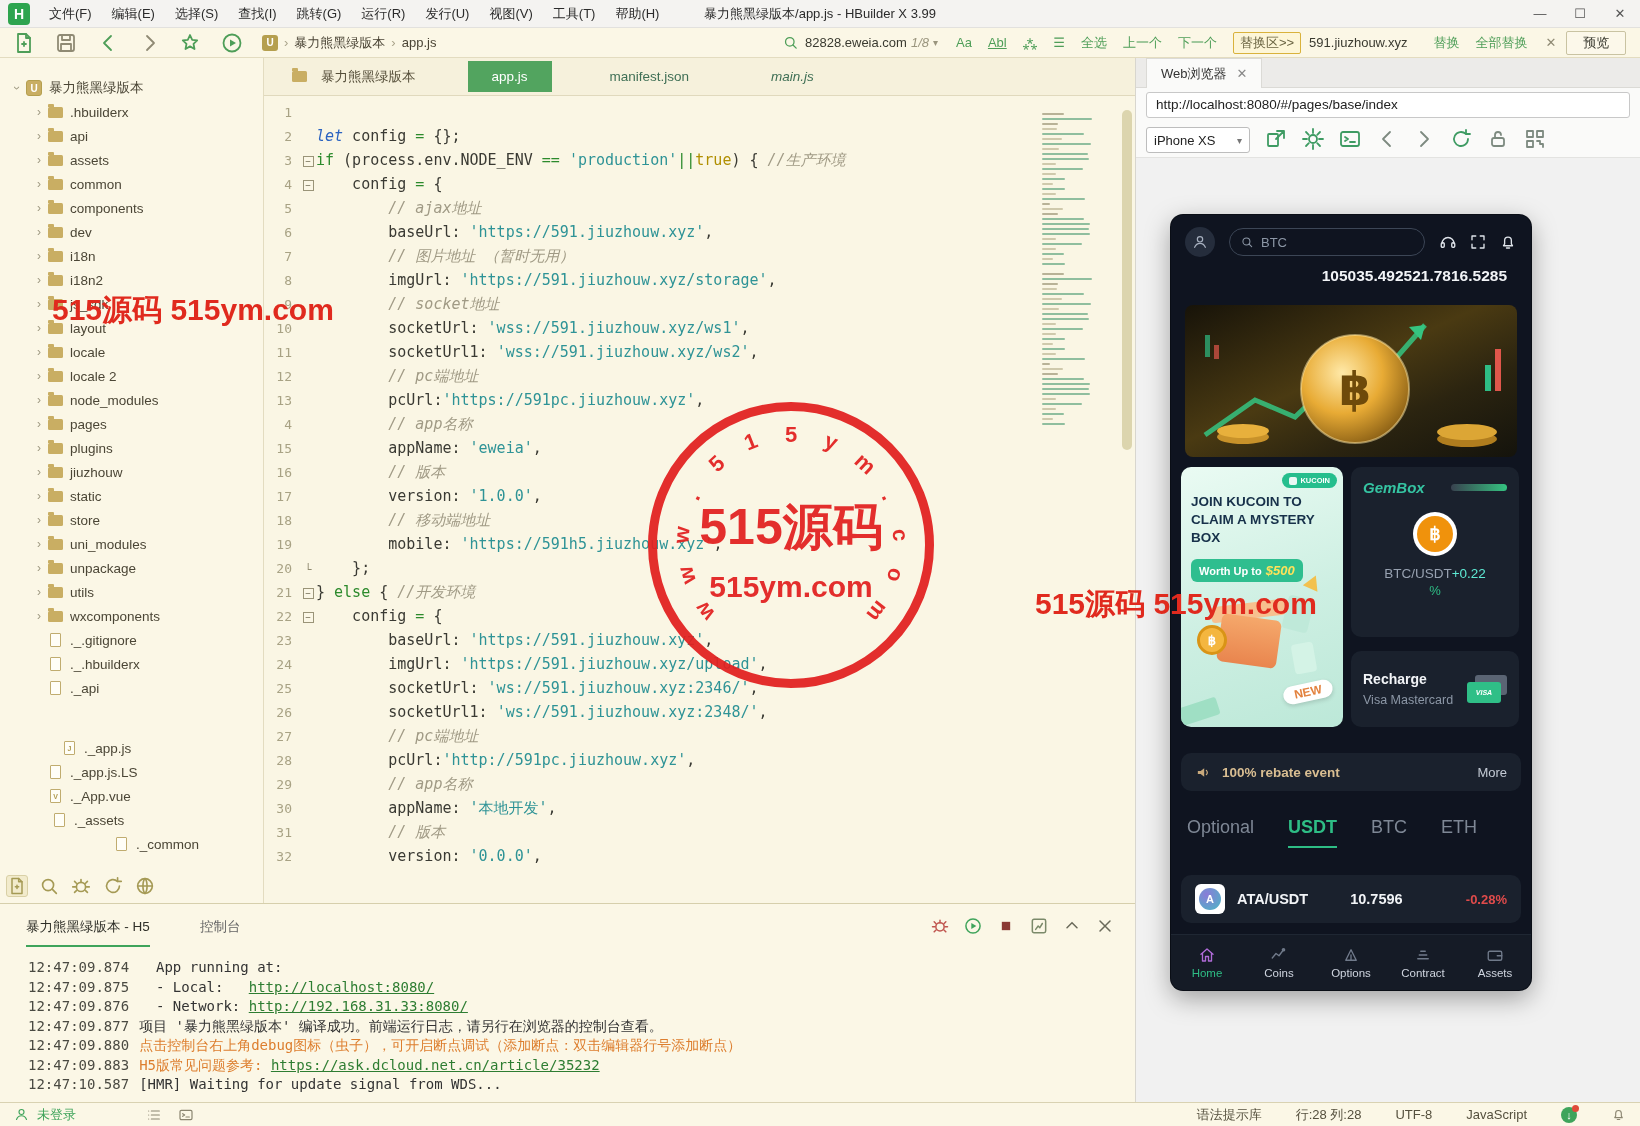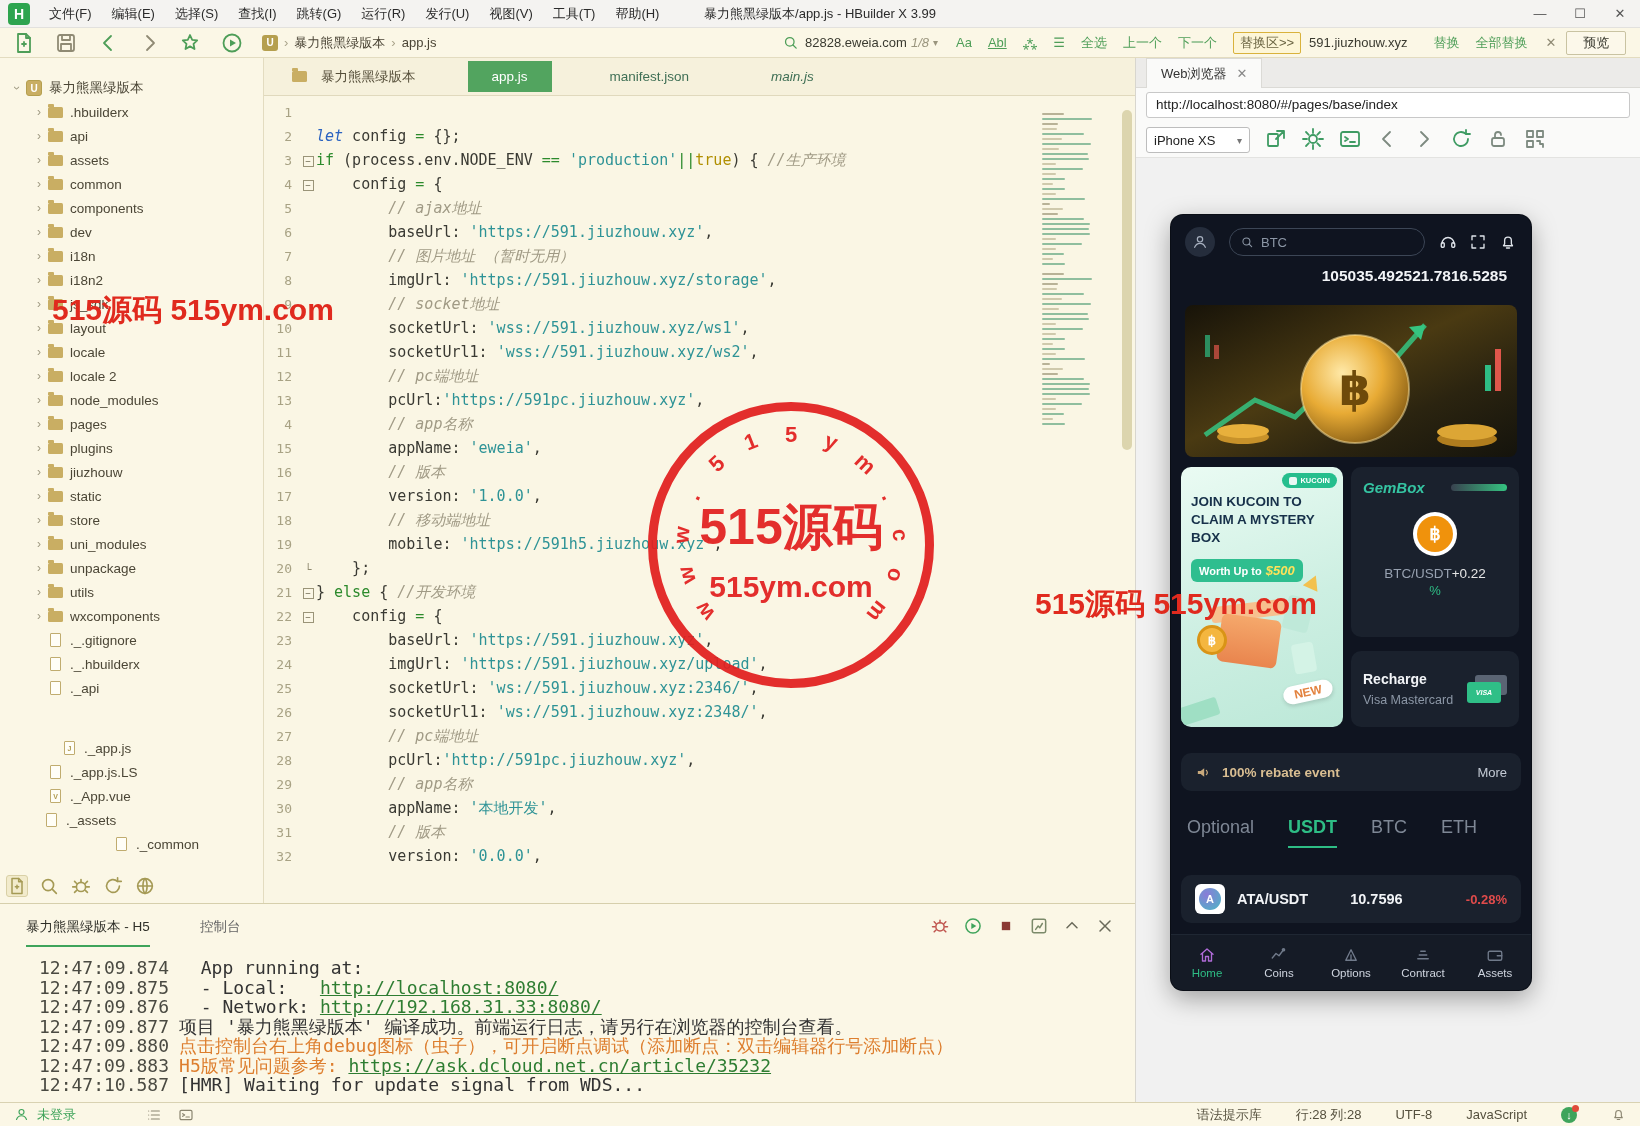--- a/index.html
+++ b/index.html
@@ -65,21 +65,21 @@
 .mbar{height:2px;margin-bottom:3px;border-radius:1px}
 .vsb{position:absolute;left:858px;top:52px;width:10px;height:340px;background:#DCD5AE;border-radius:5px}
 
 
 .console{position:absolute;left:0;top:903px;width:1135px;height:199px;background:#FBF7E6;border-top:1px solid #D6CFAC}
 .con-head{position:relative;height:48px}
 .con-tab{position:absolute;top:14px;font-size:13.5px;color:#666}
 .con-tab.active{color:#2f2f28;border-bottom:2px solid #3FA45B;padding-bottom:9px}
 .con-ics{position:absolute;right:20px;top:12px;display:flex;gap:13px;align-items:center}
 .con-ics .ci{width:20px;height:20px;display:flex;align-items:center;justify-content:center}
-.con-body{position:absolute;left:39px;top:54px;right:10px;font-family:"DejaVu Sans Mono",monospace;font-size:18px}
+.con-body{position:absolute;left:28px;top:54px;right:10px;font-family:"DejaVu Sans Mono",monospace;font-size:14px}
 .con-line{height:19.5px;line-height:19.5px;white-space:pre}
 .ct{color:#4a4a42;margin-right:10px}
 .cp-pln{color:#333}.cp-wrn{color:#DD7E2E}
 .cp-lnk{color:#2E7D32;text-decoration:underline;cursor:pointer}
 
 
 .statusbar{position:absolute;left:0;top:1102px;width:1640px;height:24px;background:#FBF7E6;border-top:1px solid #D9D2B2;display:flex;align-items:center}
 .sb-left{display:flex;align-items:center;gap:8px;margin-left:14px;color:#3FA45B}
 .sb-mid-ics{display:flex;gap:16px;margin-left:70px;color:#8a8570}
 .sb-right{position:absolute;right:14px;display:flex;align-items:center;gap:34px;color:#55503e}
@@ -125,21 +125,21 @@
 .kc-tri{position:absolute;right:22px;top:108px;width:0;height:0;border-left:8px solid transparent;border-right:8px solid transparent;border-bottom:14px solid #F2C14E;transform:rotate(24deg)}
 .kc-new{position:absolute;right:10px;bottom:26px;background:#fff;border-radius:10px;padding:2px 11px;color:#E2813D;font-weight:800;font-size:12px;transform:rotate(-12deg);box-shadow:0 2px 4px rgba(0,0,0,.15)}
 .kc-money{position:absolute;left:-6px;bottom:6px;width:44px;height:18px;background:#9FDFC4;border-radius:3px;transform:rotate(-18deg)}
 .gembox{position:absolute;left:170px;top:0;right:0;height:170px;border-radius:10px;background:#1A212D;padding:12px}
 .gb-head{display:flex;align-items:center;justify-content:space-between}
 .gb-title{color:#35C4A2;font-weight:800;font-style:italic;font-size:15px}
 .gb-bar{width:56px;height:7px;border-radius:4px;background:linear-gradient(90deg,#39424F,#35C481)}
 .gb-coin{width:44px;height:44px;border-radius:50%;background:#fff;margin:16px auto 10px;display:flex;align-items:center;justify-content:center}
 .gb-coin i{width:36px;height:36px;border-radius:50%;background:#F0920C;color:#fff;font-style:normal;font-weight:bold;font-size:18px;display:flex;align-items:center;justify-content:center}
 .gb-line{text-align:center;color:#97A1B0;font-size:13.5px}
-.gb-line b{color:#e5e5e5;font-weight:normal}
+.gb-line b{color:#5eead4;font-weight:normal}
 .gb-pct{text-align:center;color:#2EBD85;margin-top:2px}
 .recharge{position:absolute;left:170px;top:184px;right:0;height:76px;border-radius:10px;background:#1A212D;padding:14px 12px;display:flex;align-items:center;justify-content:space-between}
 .rc-title{color:#F2F4F7;font-weight:bold;font-size:14px}
 .rc-sub{color:#8C97A6;font-size:12.5px;margin-top:6px}
 .rc-ic{position:relative;width:40px;height:28px}
 .rc-ic .back{position:absolute;right:0;top:0;width:32px;height:20px;background:#5A6473;border-radius:3px}
 .rc-ic .front{position:absolute;left:0;bottom:0;width:34px;height:21px;background:#2FBF87;border-radius:3px;color:#fff;font-size:7px;font-style:italic;font-weight:bold;display:flex;align-items:center;justify-content:center}
 .ph-rebate{position:absolute;left:10px;right:10px;top:538px;height:38px;background:#1A212D;border-radius:10px;display:flex;align-items:center;padding:0 14px;gap:10px}
 .ph-rebate .sp{color:#C8A97C;width:17px;height:17px}
 .rb-text{color:#D9BE92;font-weight:bold;font-size:13.5px}
@@ -416,21 +416,21 @@
         <div class="trow" style="padding-left: 30px;">
           <span class="chev"> </span>
           <span class="file-ic"></span>
           <span>._app.js.LS</span>
         </div>
         <div class="trow" style="padding-left: 30px;">
           <span class="chev"> </span>
           <span class="file-ic">V</span>
           <span>._App.vue</span>
         </div>
-        <div class="trow" style="padding-left: 26px;">
+        <div class="trow" style="padding-left: 34px;">
           <span class="chev"> </span>
           <span class="file-ic"></span>
           <span>._assets</span>
         </div>
         <div class="trow" style="padding-left: 48px; margin-left: 48px;">
           <span class="chev"> </span>
           <span class="file-ic"></span>
           <span>._common</span>
         </div>
       </div>

